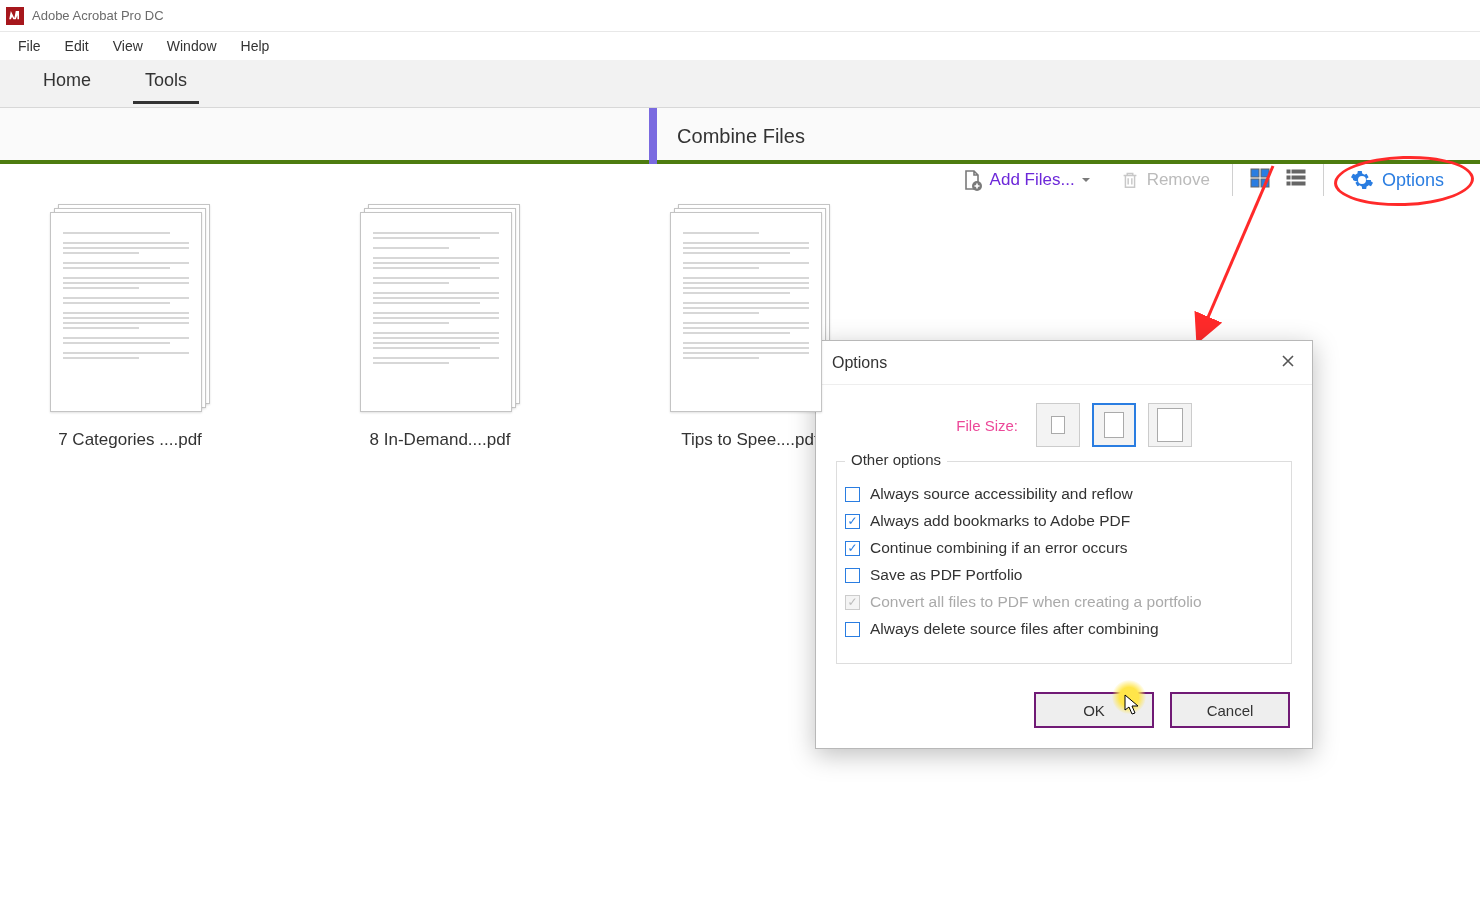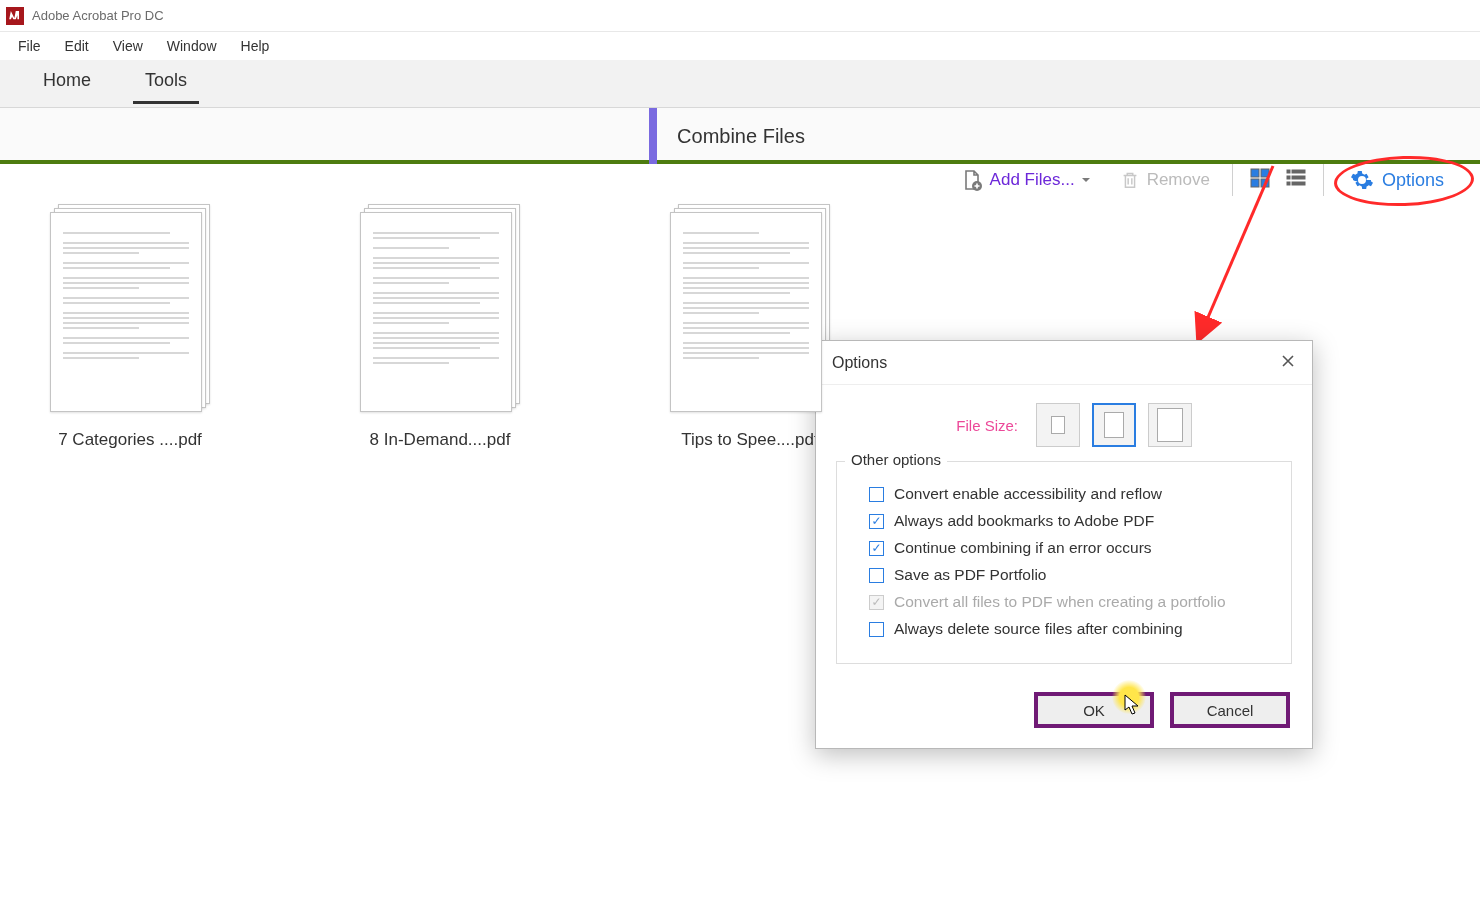--- a/index.html
+++ b/index.html
@@ -56,30 +56,30 @@
   .dlg-close { cursor: pointer; padding: 4px; }
   .dlg-body { padding: 18px 20px 14px; }
   .file-size-row { display: flex; align-items: center; justify-content: flex-end; gap: 12px; margin-bottom: 14px; padding-right: 100px; }
   .fs-label { font-size: 15px; color: #ec4899; margin-right: 6px; }
   .fs-opt { width: 44px; height: 44px; border: 1px solid #ccc; display: flex; align-items: center; justify-content: center; cursor: pointer; background: #f3f3f3; }
   .fs-opt.selected { border: 2px solid #2a7de1; }
   .fs-page-icon { background: #fff; border: 1px solid #aaa; }
   .fs-page-icon.sm { width: 14px; height: 18px; }
   .fs-page-icon.md { width: 20px; height: 26px; }
   .fs-page-icon.lg { width: 26px; height: 34px; }
-  .fieldset { border: 1px solid #ddd; padding: 14px 32px 16px; position: relative; }
+  .fieldset { border: 1px solid #ddd; padding: 14px 8px 16px; position: relative; }
   .fieldset-legend { position: absolute; top: -11px; left: 8px; background: #fff; padding: 0 6px; font-size: 15px; color: #333; }
   .chk-row { display: flex; align-items: center; gap: 10px; margin: 9px 0; font-size: 15.5px; color: #333; }
   .chk-row.disabled { color: #aaa; }
   .chk-box { width: 15px; height: 15px; border: 1.5px solid #2a7de1; display: flex; align-items: center; justify-content: center; flex-shrink: 0; }
   .chk-box.disabled-box { border-color: #ccc; background: #f4f4f4; }
   .chk-mark { color: #2a7de1; font-size: 12px; line-height: 1; }
   .chk-mark.disabled-mark { color: #bbb; }
   .dlg-footer { display: flex; justify-content: flex-end; gap: 16px; padding: 14px 22px 20px; }
-  .dlg-btn { width: 120px; height: 36px; background: #eee; border: 4px solid #701a75; font-size: 15px; color: #333; cursor: pointer; }
+  .dlg-btn { width: 120px; height: 36px; background: #eee; border: 2px solid #701a75; font-size: 15px; color: #333; cursor: pointer; }
 
   
   .anno-arrow { position: absolute; top: 158px; left: 1188px; pointer-events: none; }
 
   
   .cursor-spot { position: absolute; top: 680px; left: 1112px; width: 34px; height: 34px; background: radial-gradient(circle, #ffe54a 0%, #ffe54a 40%, rgba(255,229,74,0) 72%); border-radius: 50%; pointer-events: none; }
   .cursor-arrow { position: absolute; top: 694px; left: 1124px; pointer-events: none; }
 </style>
 </head>
 <body>
@@ -302,21 +302,21 @@
         </div>
       <div class="fs-opt">
           <div class="fs-page-icon lg"></div>
         </div>
     </div>
     <div class="fieldset">
       <div class="fieldset-legend">Other options</div>
 
       <div class="chk-row">
         <div class="chk-box"></div>
-        <span>Convert enable accessibility and reflow</span>
+        <span>Always source accessibility and reflow</span>
       </div>
       <div class="chk-row">
         <div class="chk-box">
             <span class="chk-mark">✓</span>
           </div>
         <span>Always add bookmarks to Adobe PDF</span>
       </div>
       <div class="chk-row">
         <div class="chk-box">
             <span class="chk-mark">✓</span>

